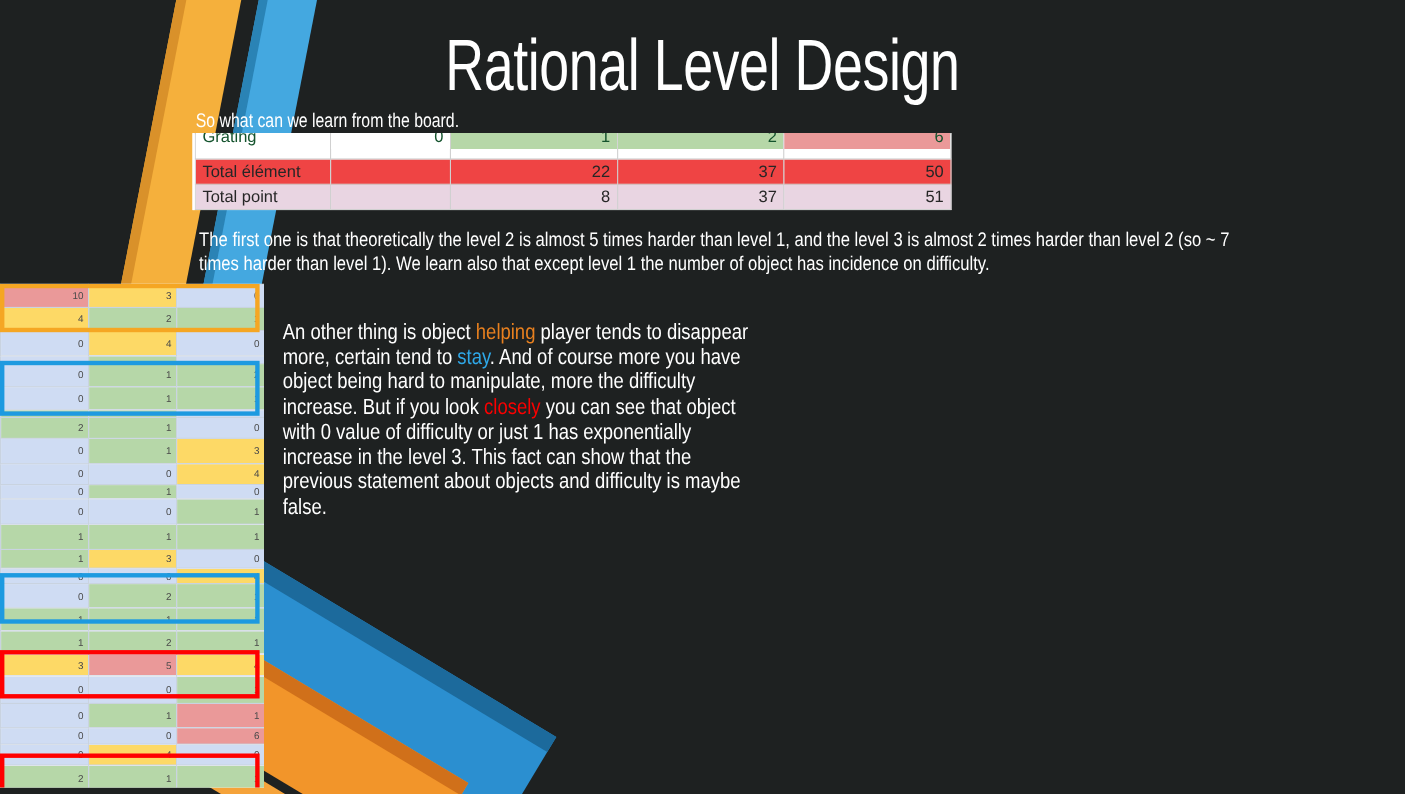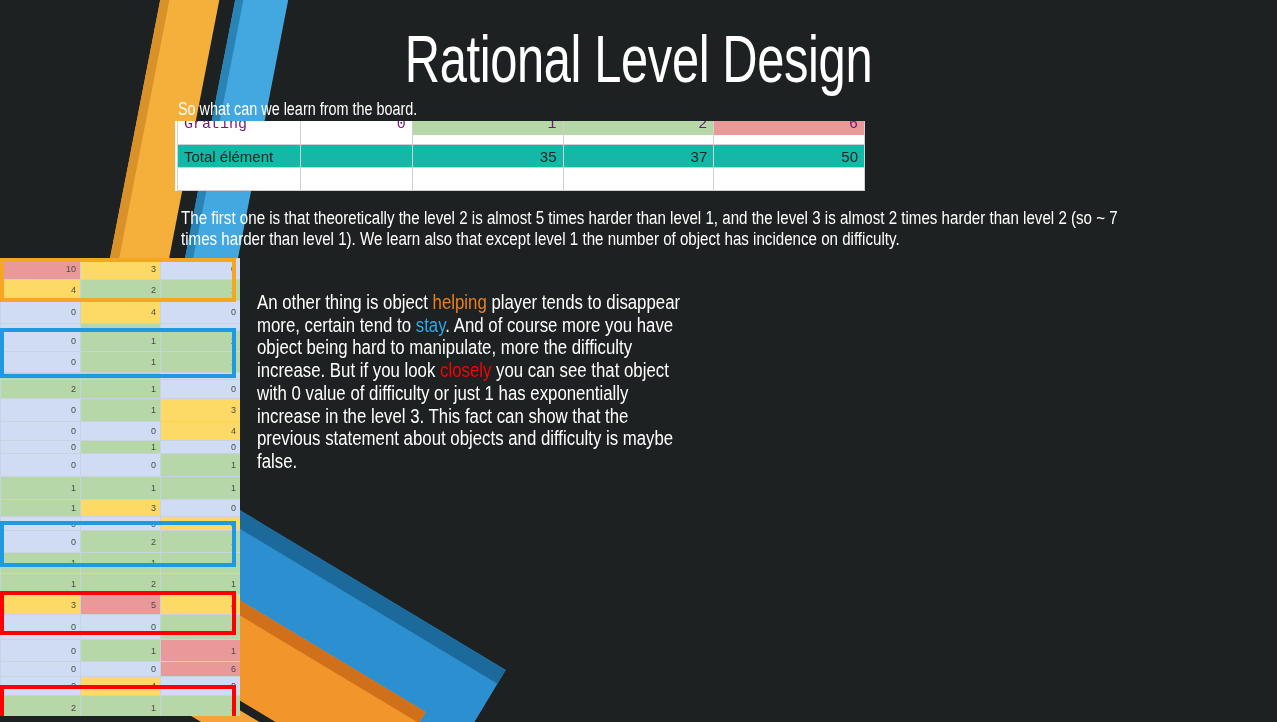--- a/index.html
+++ b/index.html
@@ -87,25 +87,25 @@
     border-left:2px solid #ffffff;
   }
   .sumtable table{border-collapse:collapse;width:100%;
     font-size:15px;color:#262626;}
   .sumtable td{
     height:22px;padding:0 6px;border:1px solid #d0d0d0;
     font-family:"Liberation Sans",sans-serif;
   }
   .sumtable td.lbl{width:110px;text-align:left;}
   .sumtable td.num{text-align:right;}
-  .row-clipped td{color:#701a75;font-family:Liberation Mono, monospace;}
+  .row-clipped td{color:#14532d;}
   .c-white{background:#ffffff;}
   .c-green{background:#b6d7a8;}
   .c-red{background:#ea9999;}
-  .c-purple{background:#14b8a6;}
+  .c-purple{background:#ef4444;}
   .c-pink{background:#e9d5e2;}
   .sumtable .clip{position:relative;top:-9px;}
 
   
   .para1{
     position:absolute;left:181px;top:208px;width:968px;
     color:#ffffff;font-size:18px;line-height:21px;
     transform:scaleX(0.84);transform-origin:0 0;
     width:1152px;
   }
@@ -166,23 +166,30 @@
           <tr class="row-clipped">
         <td class="lbl c-white clip">Grating</td>
         <td class="num c-white clip">0</td>
         <td class="num c-green clip">1</td>
         <td class="num c-green clip">2</td>
         <td class="num c-red clip">6</td>
       </tr>
       <tr>
         <td class="lbl c-purple">Total élément</td>
         <td class="num c-purple"></td>
-        <td class="num c-purple">35</td>
+        <td class="num c-purple">22</td>
         <td class="num c-purple">37</td>
         <td class="num c-purple">50</td>
+      </tr>
+      <tr>
+        <td class="lbl c-pink">Total point</td>
+        <td class="num c-pink"></td>
+        <td class="num c-pink">8</td>
+        <td class="num c-pink">37</td>
+        <td class="num c-pink">51</td>
       </tr>
       <tr>
         <td class="lbl c-white"></td>
         <td class="num c-white"></td>
         <td class="num c-white"></td>
         <td class="num c-white"></td>
         <td class="num c-white"></td>
       </tr>
     </tbody>
       </table>

